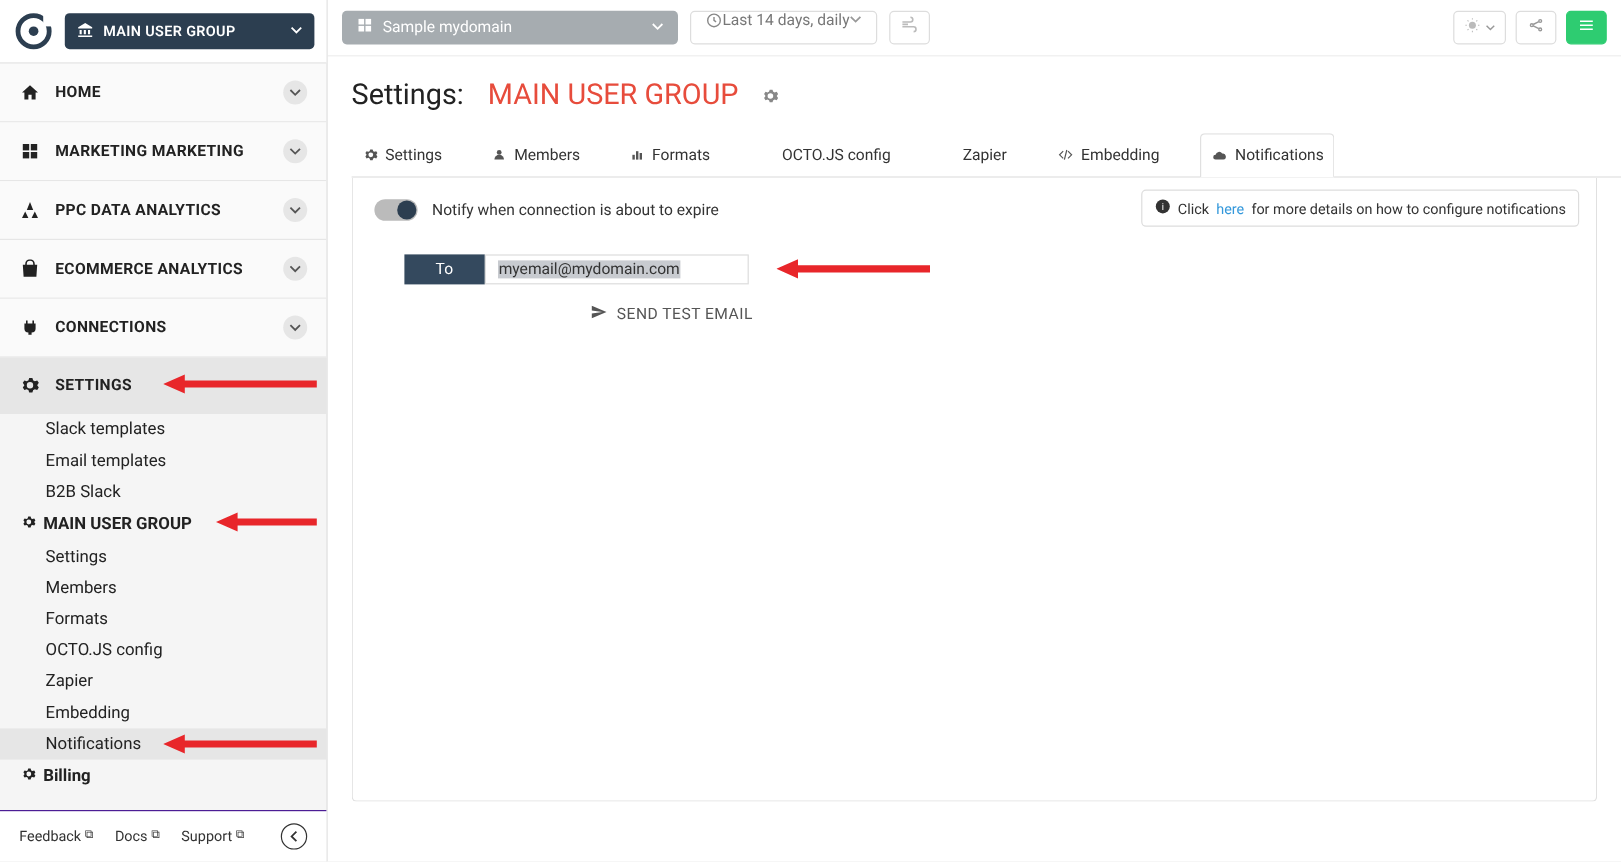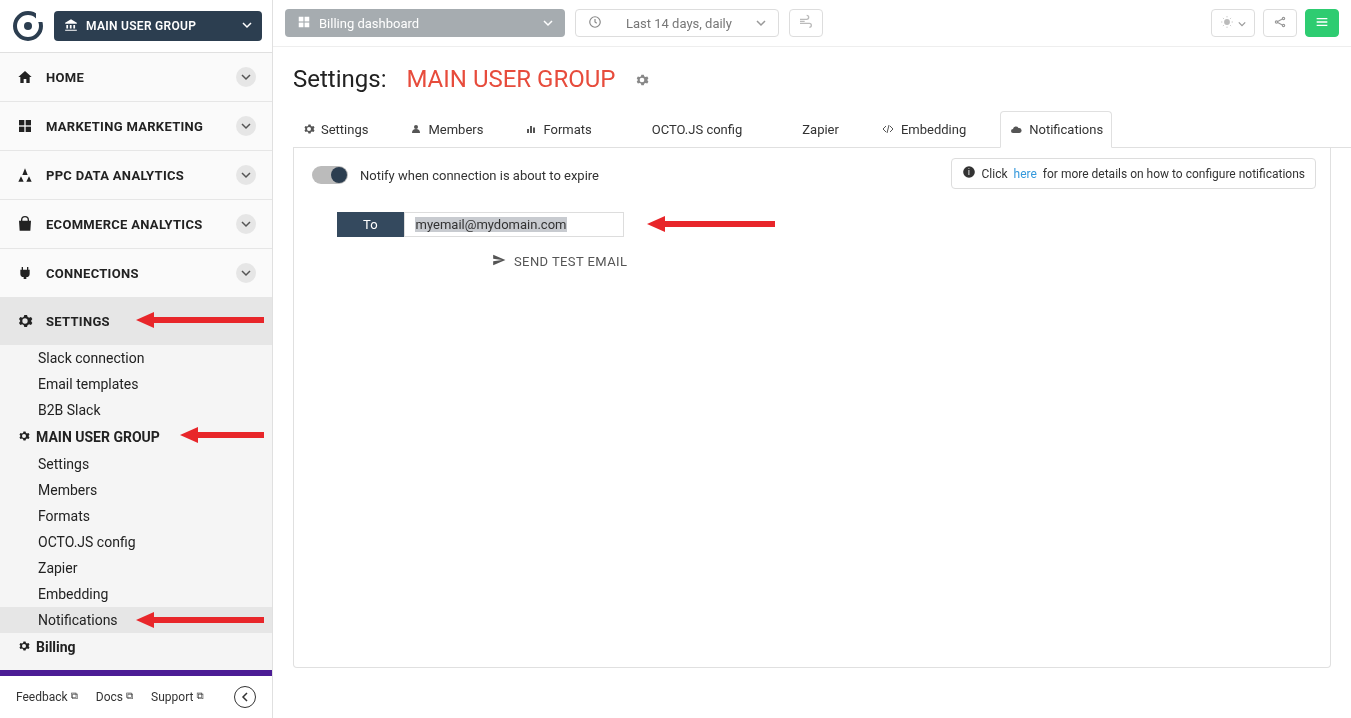--- a/index.html
+++ b/index.html
@@ -12,27 +12,27 @@
 .chev-down { margin-left: auto; }
 .nav { flex: 1; overflow-y: auto; }
 .nav-section { display: flex; align-items: center; padding: 14px 16px; font-weight: 700; font-size: 13px; letter-spacing: 0.3px; color: #222; border-bottom: 1px solid #e6e6e6; position: relative; background: #fafafa; }
 .nav-section.active { background: #e6e6e6; }
 .nav-section .icon { width: 18px; height: 18px; margin-right: 12px; display: inline-flex; align-items: center; justify-content: center; color:#222;}
 .nav-section .expand { margin-left: auto; width: 20px; height: 20px; border-radius: 50%; background: #e6e6e6; display: flex; align-items: center; justify-content: center; }
 .nav-sub { }
 .nav-sub-item { padding: 5px 16px 5px 38px; font-size: 14px; color: #222; display: flex; align-items:center;}
 .nav-sub-item.active { background: #e6e6e6; }
 .nav-sub-header { padding: 6px 16px 6px 18px; font-size: 14px; font-weight: 700; color: #222; display:flex; align-items:center; gap:6px;}
-.sidebar-footer { display: flex; align-items: center; padding: 10px 16px; border-top: 6px solid #4c1d95; font-size: 12px; color: #333; gap: 18px; background:#fff;}
+.sidebar-footer { display: flex; align-items: center; padding: 10px 16px; border-top: 1px solid #4c1d95; font-size: 12px; color: #333; gap: 18px; background:#fff;}
 .sidebar-footer .back { margin-left: auto; width: 22px; height: 22px; border: 1.5px solid #333; border-radius: 50%; display: flex; align-items: center; justify-content: center; }
 .main { flex: 1; display: flex; flex-direction: column; background:#fff;}
 .topbar { display: flex; align-items: center; padding: 9px 12px; gap: 10px; border-bottom: 1px solid #eee; }
 .dash-select { background: #a6acb0; color: #fff; border-radius: 4px; height: 28px; display: flex; align-items: center; padding: 0 12px; width: 280px; gap:8px;}
 .dash-select .chev-down { margin-left: auto; }
-.date-select { border: 1px solid #ddd; border-radius: 4px; height: 28px; display: flex; align-items: center; padding: 0 12px; color: #777; gap:24px;}
+.date-select { border: 1px solid #ddd; border-radius: 4px; height: 28px; display: flex; padding: 0 12px; color: #777; gap:0;}
 .icon-btn { border: 1px solid #ddd; border-radius: 4px; height: 28px; min-width: 34px; display: flex; align-items: center; justify-content: center; color: #888; }
 .icon-btn.green { background: #2ecc71; border-color: #2ecc71; color: #fff; }
 .topbar-right { margin-left: auto; display: flex; gap: 8px; align-items:center;}
 .content { flex: 1; padding: 18px 0 0 20px; overflow: auto; }
 .page-title { font-size: 24px; color: #222; display:flex; align-items:center; gap:20px;}
 .page-title .grp { color: #e74c3c; font-weight: 400; }
 .tabs { display: flex; border-bottom: 1px solid #e0e0e0; margin-top: 18px; gap: 26px; padding-left: 2px;}
 .tab { display: flex; align-items: center; gap: 6px; padding: 10px 8px; font-size: 13px; color: #333; position: relative; }
 .tab.active { border: 1px solid #e0e0e0; border-bottom: 1px solid #fff; border-radius: 4px 4px 0 0; margin-bottom: -1px; background:#fff;}
 .tab-icon { color: #555; display:inline-flex;}
@@ -154,21 +154,21 @@
         <span>SETTINGS</span>
         <div class="arrow-red" style="right:6px; top:12px;">
           <svg width="130" height="20">
               <polygon points="0,10 18,2 18,7 128,7 128,13 18,13 18,18" fill="#e8262a"></polygon>
             </svg>
         </div>
       </div>
 
       <div class="nav-sub">
         <div class="nav-sub-item">
-            <span>Slack connection</span>
+            <span>Slack templates</span>
           </div>
         <div class="nav-sub-item">
             <span>Email templates</span>
           </div>
         <div class="nav-sub-item">
             <span>B2B Slack</span>
           </div>
 
         <div class="nav-sub-header" style="position:relative;">
           <span><svg width="12" height="12" viewBox="0 0 24 24" fill="#222">
@@ -233,21 +233,21 @@
 
   <div class="main">
     <div class="topbar">
       <div class="dash-select">
         <span><svg width="14" height="14" viewBox="0 0 24 24" fill="#fff">
               <rect x="3" y="3" width="8" height="8"></rect>
               <rect x="13" y="3" width="8" height="8"></rect>
               <rect x="3" y="13" width="8" height="8"></rect>
               <rect x="13" y="13" width="8" height="8"></rect>
             </svg></span>
-        <span>Billing dashboard</span>
+        <span>Sample mydomain</span>
         <span class="chev-down"><svg width="10" height="10" viewBox="0 0 10 10">
               <path d="M1 3l4 4 4-4" stroke="#fff" stroke-width="1.5" fill="none"></path>
             </svg></span>
       </div>
       <div class="date-select">
         <span><svg width="14" height="14" viewBox="0 0 24 24" fill="none" stroke="#888" stroke-width="2">
               <circle cx="12" cy="12" r="9"></circle>
               <path d="M12 7v5l3 2"></path>
             </svg></span>
         <span>Last 14 days, daily</span>

